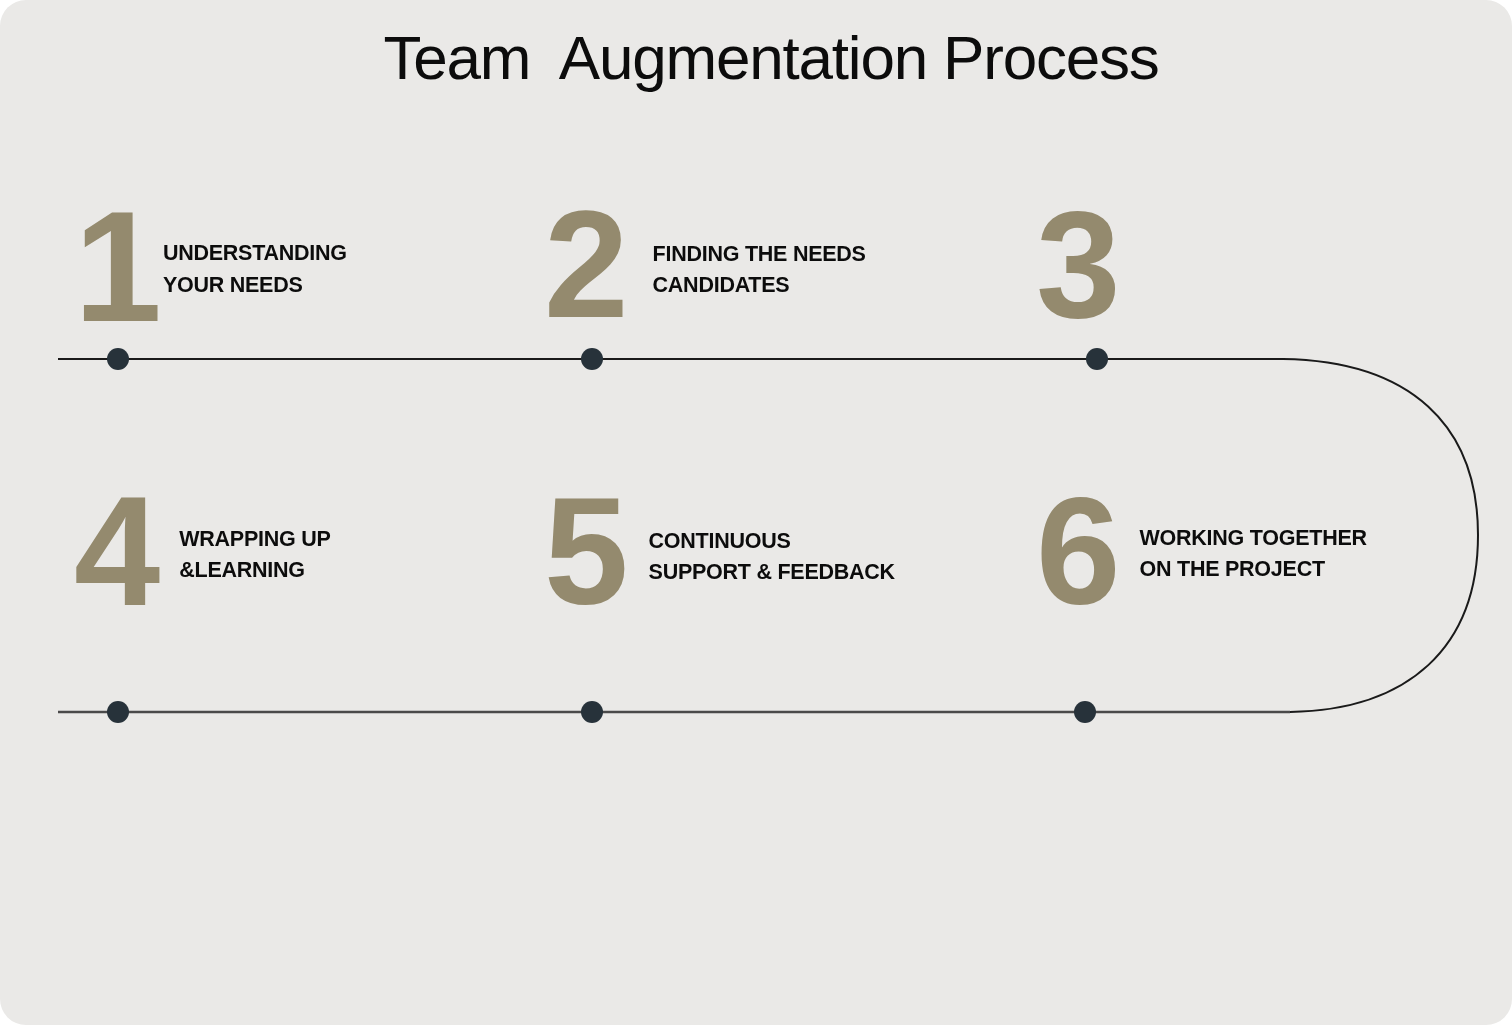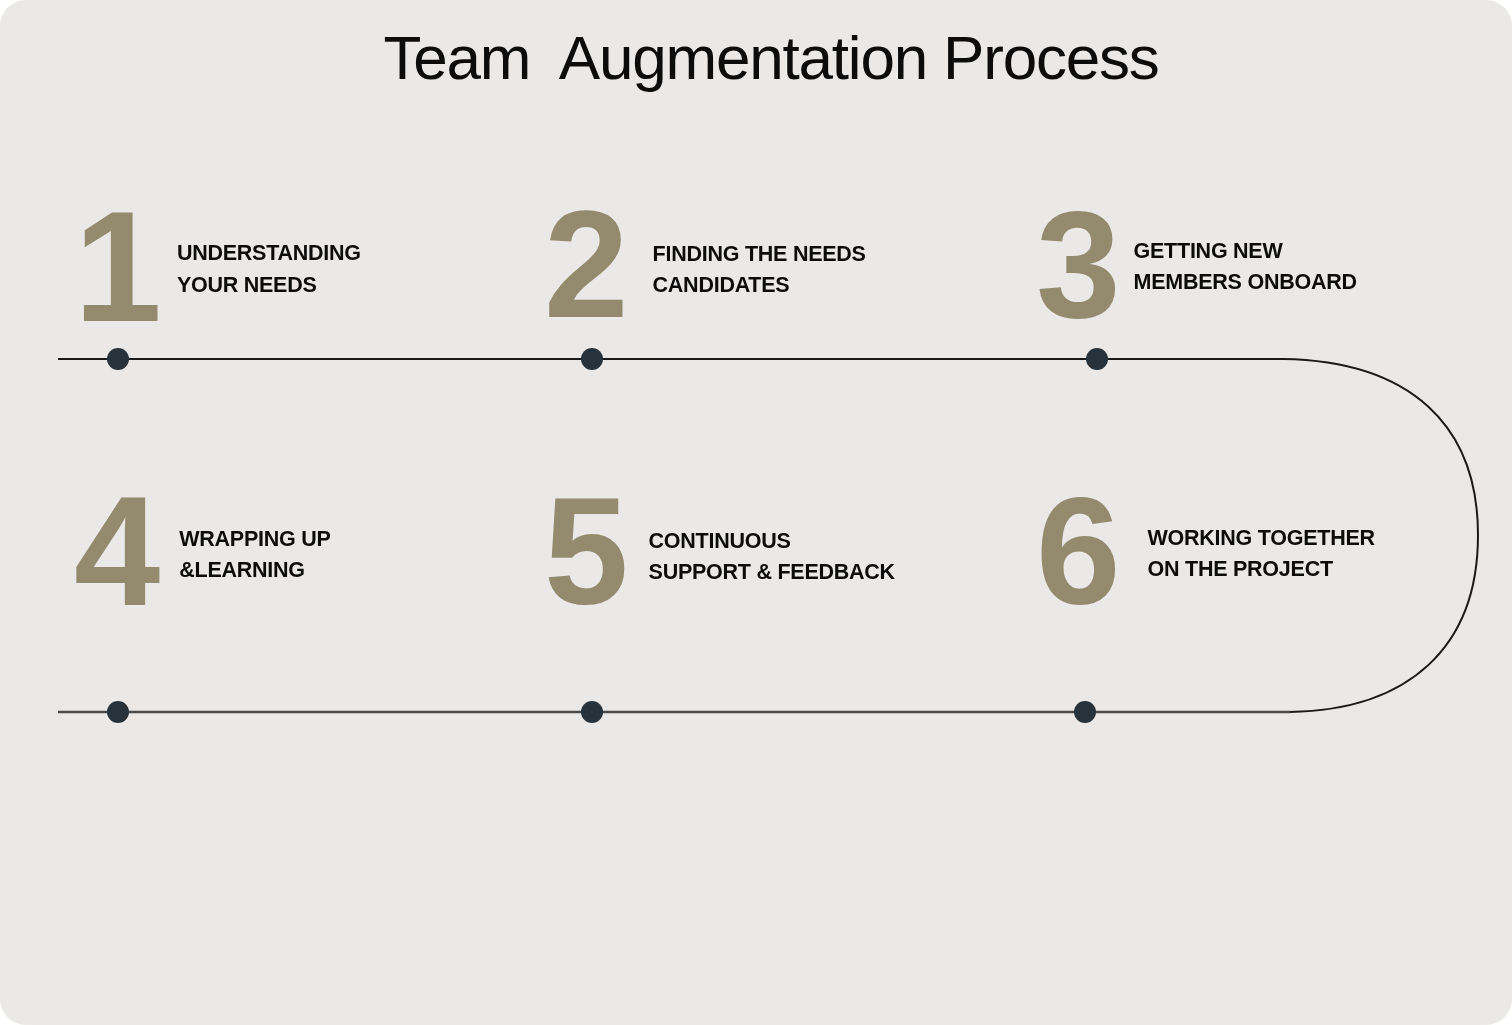--- a/index.html
+++ b/index.html
@@ -75,28 +75,28 @@
 
   
   .row-top { top: 205px; }
   .row-bottom { top: 492px; }
 
   .col-1 { left: 74px; }
   .col-2 { left: 544px; }
   .col-3 { left: 1036px; }
 
   
-  .s1 .step-label { margin-left: 20px; margin-top: 6px; }
+  .s1 .step-label { margin-left: 6px; margin-top: 6px; }
   .s2 .step-number { letter-spacing: -2px; }
   .s2 .step-label { margin-left: 26px; margin-top: 12px; }
   .s3 .step-label { margin-left: 18px; margin-top: 6px; }
   .s4 .step-label { margin-left: 24px; margin-top: 6px; }
   .s5 .step-number { letter-spacing: -2px; }
   .s5 .step-label { margin-left: 22px; margin-top: 12px; }
-  .s6 .step-label { margin-left: 32px; margin-top: 6px; }
+  .s6 .step-label { margin-left: 24px; margin-top: 6px; }
 
   .s2 .step-number, .s5 .step-number { font-size: 152px; }
   .s3 .step-number, .s6 .step-number { font-size: 152px; }
   .s4 .step-number { font-size: 155px; }
 </style>
 </head>
 <body>
 
 <div id="canvas">
 
@@ -127,22 +127,20 @@
   </div>
 
   <div class="step row-top col-2 s2">
     <span class="step-number">2</span>
     <span class="step-label">FINDING THE NEEDS
 CANDIDATES</span>
   </div>
 
   <div class="step row-top col-3 s3">
     <span class="step-number">3</span>
-    <span class="step-label">GETTING NEW
-MEMBERS ONBOARD</span>
   </div>
 
   <div class="step row-bottom col-1 s4">
     <span class="step-number">4</span>
     <span class="step-label">WRAPPING UP
 &amp;LEARNING</span>
   </div>
 
   <div class="step row-bottom col-2 s5">
     <span class="step-number">5</span>

